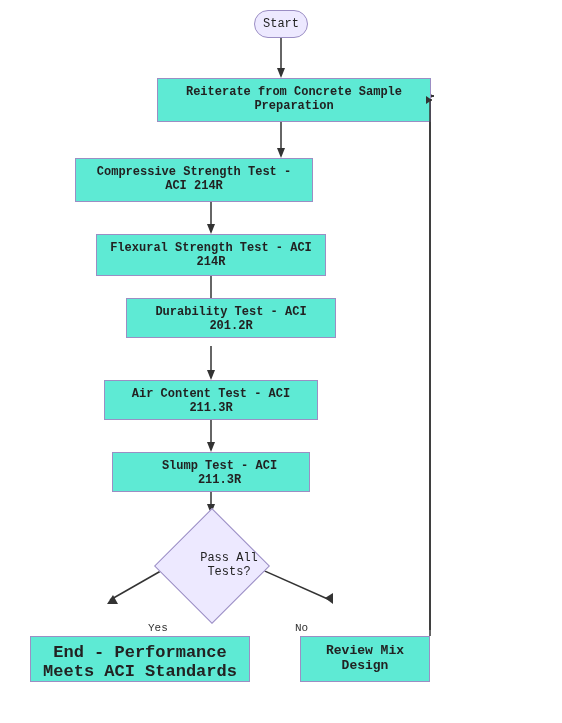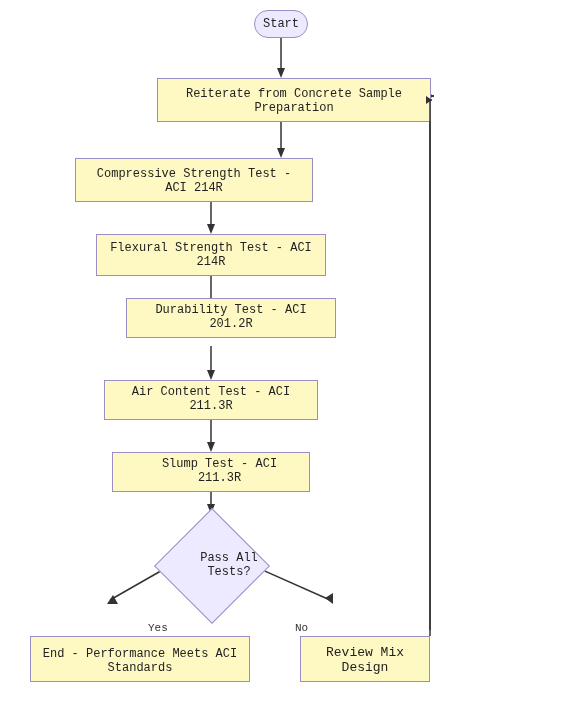--- a/index.html
+++ b/index.html
@@ -11,29 +11,30 @@
       overflow: hidden;
       position: relative;
     }
     .flowchart {
       position: relative;
       width: 562px;
       height: 520px;
     }
     .node {
       position: absolute;
-      background: #fef9c3;
+      background: #5eead4;
       border: 1.5px solid #9b8ec4;
       display: flex;
-      align-items: flex-end;
+      align-items: flex-start;
       justify-content: center;
       text-align: center;
       font-size: 12px;
       color: #222;
       padding: 6px 10px;
+      font-weight: bold;
     }
     .node-start {
       position: absolute;
       background: #ede9ff;
       border: 1.5px solid #9b8ec4;
       display: flex;
       align-items: center;
       justify-content: center;
       text-align: center;
       font-size: 12px;
@@ -157,21 +158,21 @@
   </div>
 
   <div class="label-yes" style="left:148px; top:622px;">
     <span>Yes</span>
   </div>
 
   <div class="label-no" style="left:295px; top:622px;">
     <span>No</span>
   </div>
 
-  <div class="node" style="left:30px; top:636px; width:220px; height:46px; font-size:12px;">
+  <div class="node" style="left:30px; top:636px; width:220px; height:46px; font-size:17px;">
     <span>End - Performance Meets ACI Standards</span>
   </div>
 
   <div class="node" style="left:300px; top:636px; width:130px; height:46px; font-size:13px;">
     <span>Review Mix Design</span>
   </div>
 
   <svg style="position:absolute;top:0;left:0;width:562px;height:723px;pointer-events:none;">
 
     <line x1="430" y1="636" x2="430" y2="100" stroke="#333" stroke-width="1.5"></line>

